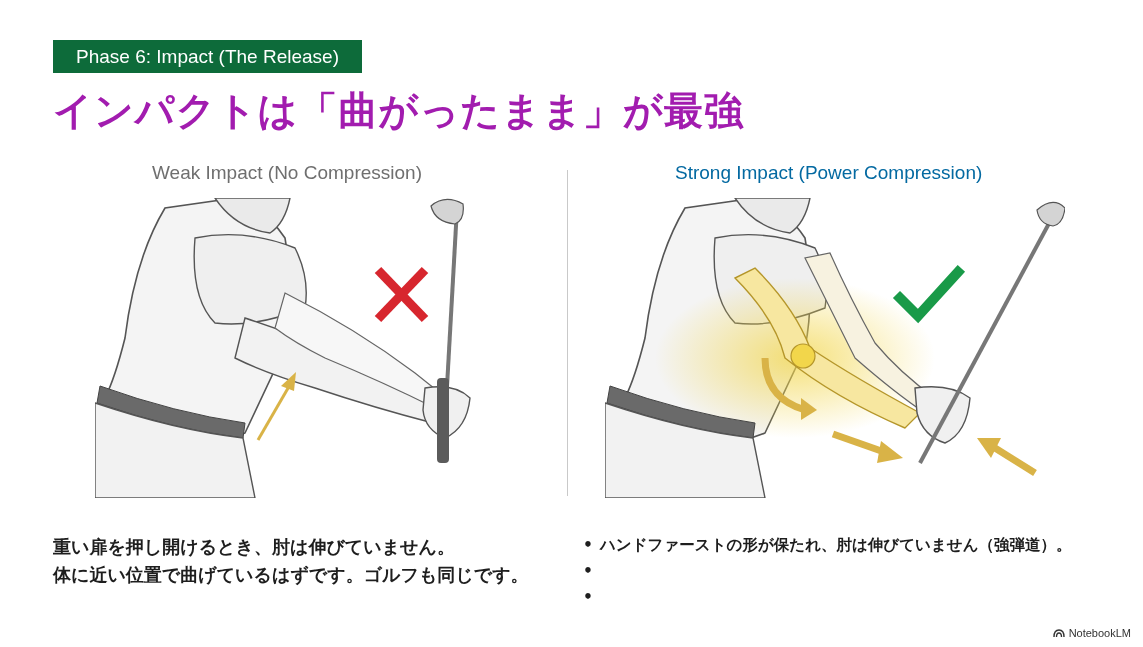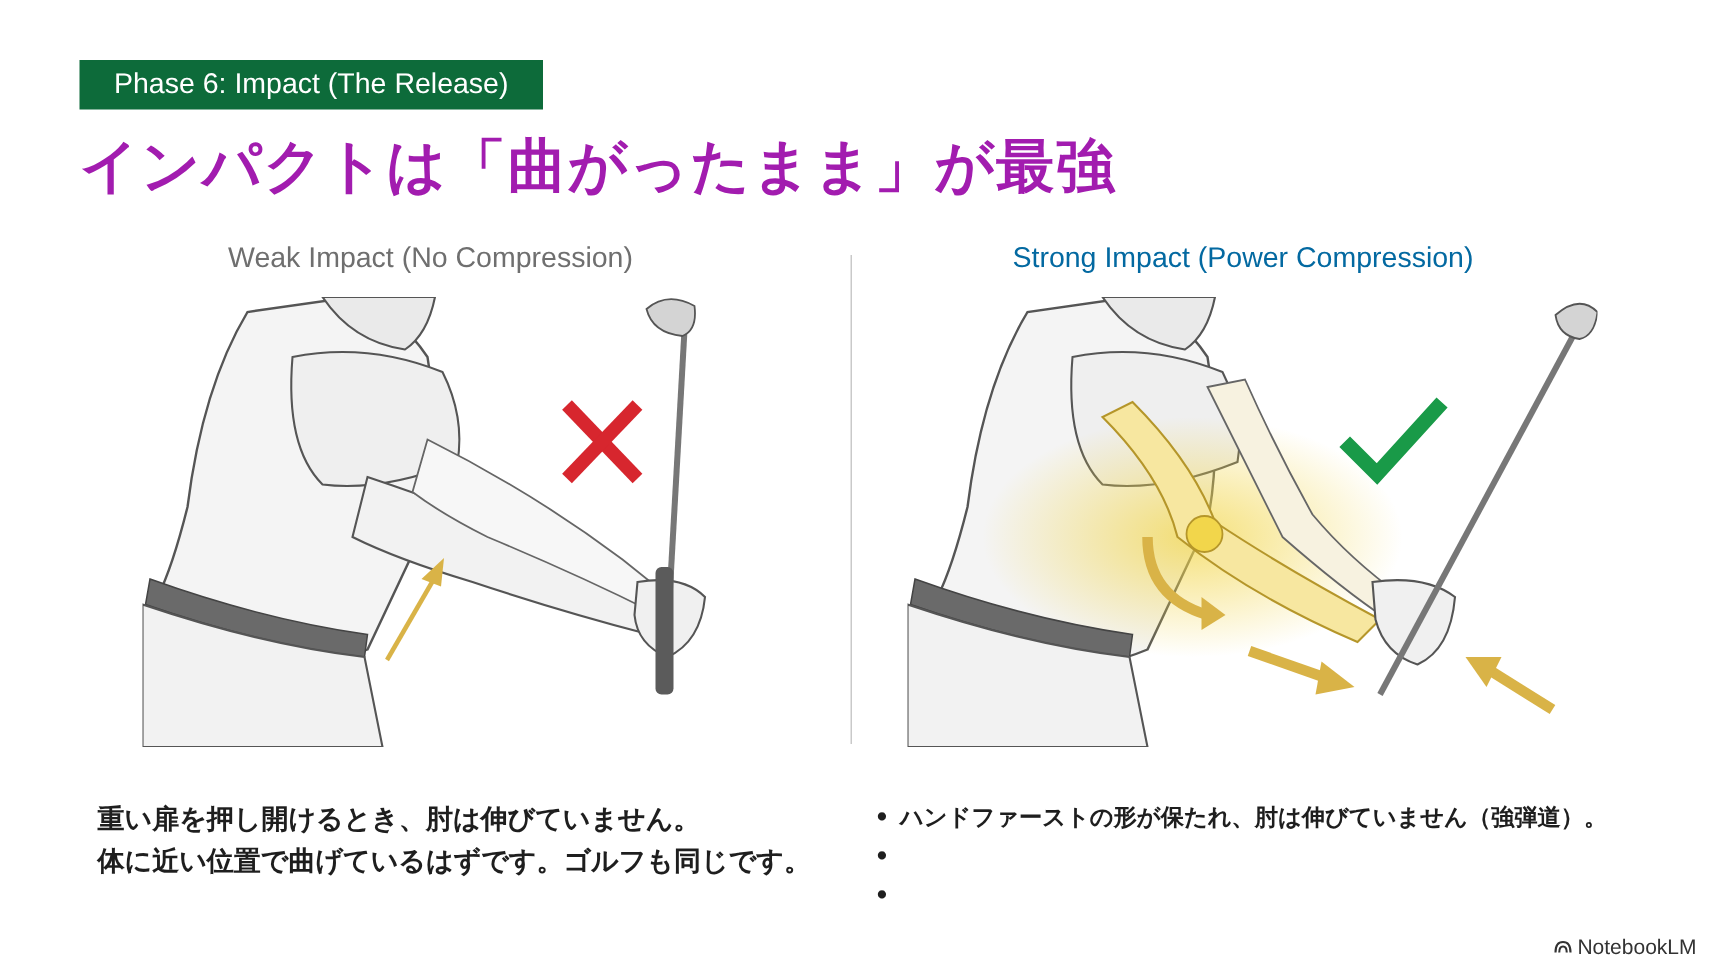--- a/index.html
+++ b/index.html
@@ -31,32 +31,32 @@
 
   .illustration { position: absolute; }
   .illustration.weak { left: 95px; top: 198px; width: 420px; height: 300px; }
   .illustration.strong { left: 605px; top: 198px; width: 460px; height: 300px; }
   .illustration svg { width: 100%; height: 100%; display: block; }
 
   .left-caption {
     position: absolute; left: 53px; top: 533px;
     font-size: 18px; font-weight: bold; color: #1e1e1e; line-height: 28px;
   }
-  .left-caption div { white-space: nowrap; margin-left: 12px; }
+  .left-caption div { white-space: nowrap; }
 
   .bullets {
     position: absolute; left: 583px; top: 532px; list-style: none;
     font-size: 15.5px; font-weight: bold; color: #1e1e1e; line-height: 26px;
   }
   .bullets li { white-space: nowrap; display: flex; }
   .bullets .dot { width: 17px; flex: none; }
 
   .brand {
     position: absolute; right: 12px; bottom: 8px; display: flex; align-items: center; gap: 4px;
-    font-family: "Liberation Sans", "DejaVu Sans", sans-serif; font-size: 14px; color: #333; justify-content: space-between;
+    font-family: "Liberation Sans", "DejaVu Sans", sans-serif; font-size: 11px; color: #333; justify-content: space-between;
   }
   .brand svg { width: 12px; height: 10px; }
 </style>
 </head>
 <body>
 
 <div class="phase-badge">Phase 6: Impact (The Release)</div>
 <h1 class="main-title">インパクトは「曲がったまま」が最強</h1>
 
 <div class="panel-title weak">Weak Impact (No Compression)</div>

